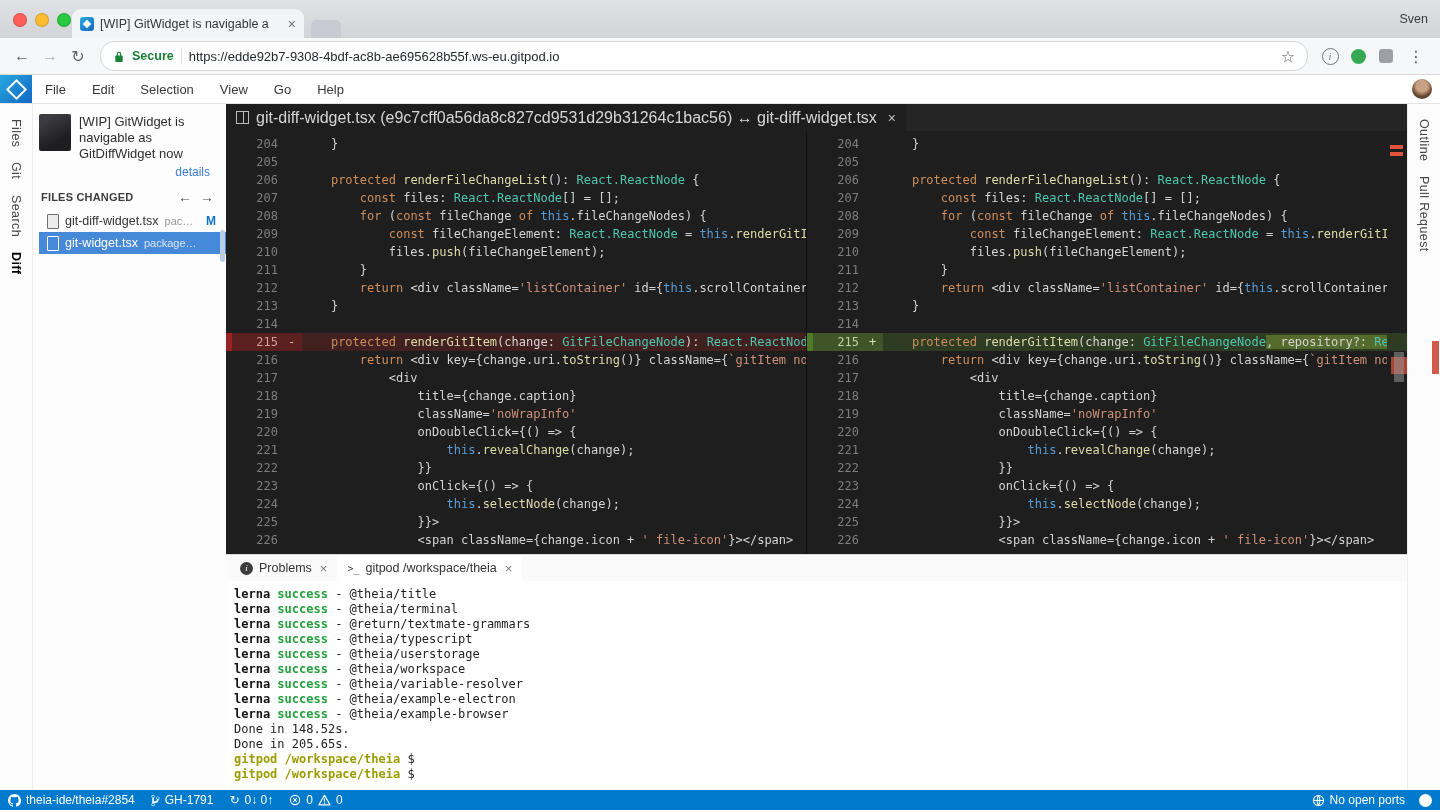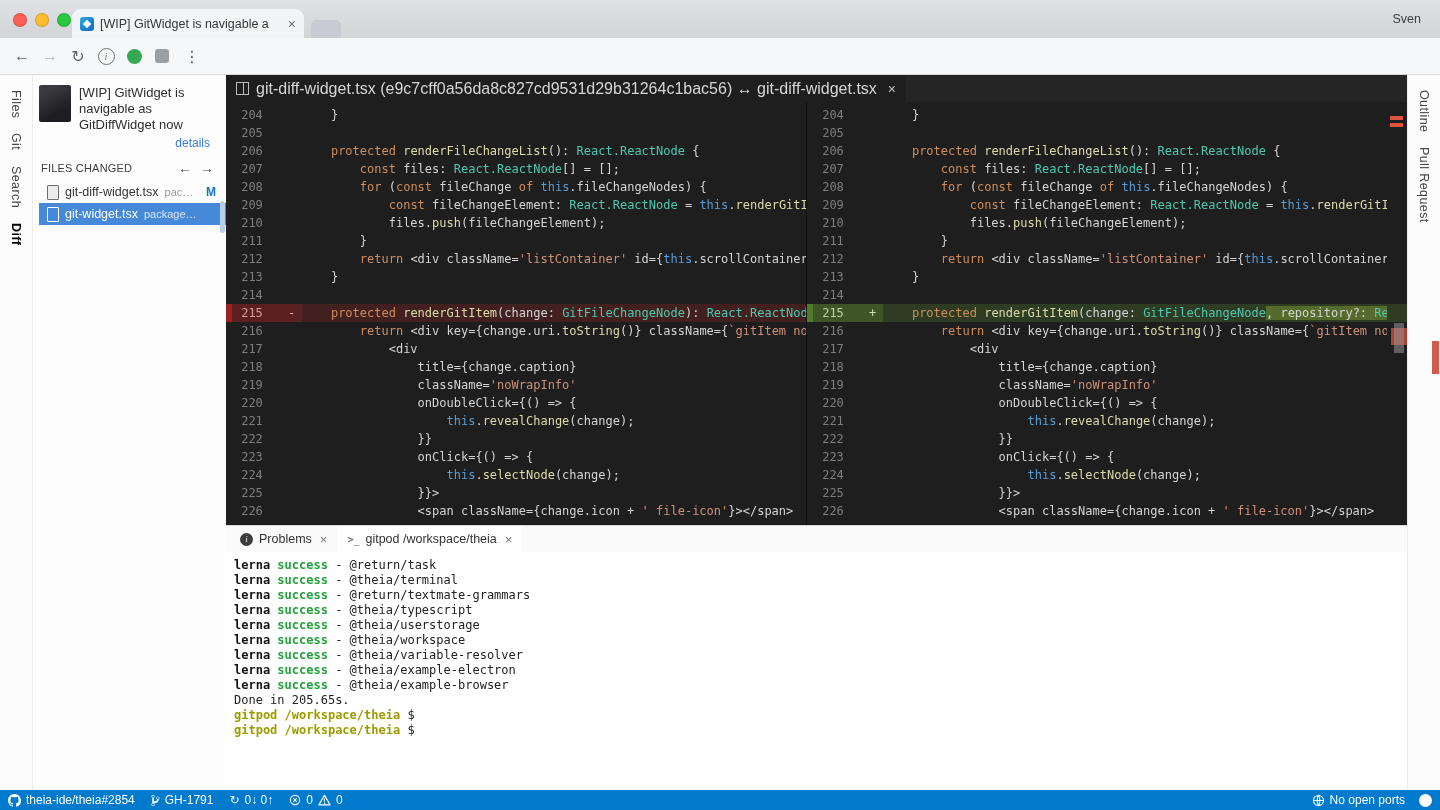--- a/index.html
+++ b/index.html
@@ -11,21 +11,21 @@
   .lights{position:absolute;left:13px;top:13px;display:flex;gap:8px}
   .light{width:12px;height:12px;border-radius:50%;border:0.5px solid rgba(0,0,0,.15)}
   .light.r{background:#ff5f57}.light.y{background:#febc2e}.light.g{background:#28c840}
   .chrome-tab{margin-left:72px;width:232px;height:29px;background:#f3f4f6;border-radius:9px 9px 0 0;
     display:flex;align-items:center;padding:0 8px;gap:6px;box-sizing:border-box}
   .favicon{width:14px;height:14px;border-radius:3px;background:linear-gradient(135deg,#2aa9e0,#1566c3);position:relative;flex:none}
   .favicon:after{content:"";position:absolute;left:4px;top:4px;width:6px;height:6px;background:#fff;transform:rotate(45deg)}
   .tab-title{font-size:12.5px;color:#35363a;white-space:nowrap;overflow:hidden;flex:1}
   .tab-close{color:#6b6e73;font-size:14px;line-height:14px;flex:none;cursor:pointer}
   .newtab{width:30px;height:18px;background:#c8ccd2;border-radius:5px 5px 0 0;margin-left:7px}
-  .profile-name{position:absolute;right:19px;top:12px;font-size:12.5px;color:#3a3d42}
+  .profile-name{position:absolute;right:12px;top:12px;font-size:12.5px;color:#3a3d42}
 
   .toolbar{height:36px;flex:none;background:#f6f7f8;border-bottom:1px solid #d7d9dd;display:flex;align-items:center;padding:0 8px}
   .nav-btn{width:28px;text-align:center;font-size:16px;color:#5f6368;cursor:pointer}
   .nav-btn.disabled{color:#b0b4ba}
   .omnibox{flex:1;height:28px;background:#fff;border:1px solid #d5d8dc;border-radius:14px;display:flex;align-items:center;
     padding:0 12px;margin:0 8px;gap:7px;overflow:hidden}
   .secure{color:#188038;font-size:12.5px;font-weight:600}
   .vsep{width:1px;height:16px;background:#dadce0}
   .url{color:#24292e;font-size:13px;white-space:nowrap;overflow:hidden}
   .star{margin-left:auto;color:#5f6368;font-size:16px;cursor:pointer}
@@ -51,21 +51,21 @@
   .actbar.right{border-left:1px solid #ededed}
   .vlabel{writing-mode:vertical-rl;font-size:12.5px;color:#474747;margin-top:15px;cursor:pointer;letter-spacing:.4px}
   .vlabel.active{color:#000;font-weight:700}
 
   .sidepanel{width:193px;flex:none;background:#fdfdfd;position:relative;box-sizing:border-box;padding:10px 0 0 6px}
   .commit{display:flex;gap:8px}
   .commit-avatar{width:32px;height:37px;border-radius:2px;flex:none;background:linear-gradient(150deg,#3a3a40 20%,#1d1d22 70%)}
   .commit-msg{font-size:13px;line-height:16px;color:#2e2e2e;width:142px}
   .details{display:block;text-align:right;color:#3a7bd5;font-size:12px;margin:3px 16px 0 0;cursor:pointer}
   .fc-header{display:flex;align-items:center;margin:10px 8px 5px 2px}
-  .fc-label{font-size:11px;font-weight:400;color:#3d3d3d;flex:1;letter-spacing:.2px}
+  .fc-label{font-size:11px;font-weight:700;color:#3d3d3d;flex:1;letter-spacing:.2px}
   .fc-btn{font-size:14px;color:#4a4a4a;padding:0 4px;cursor:pointer}
   .file-row{height:22px;display:flex;align-items:center;padding-left:8px;font-size:12.5px;color:#333;gap:6px;cursor:pointer}
   .file-row .fname{white-space:nowrap}
   .file-row .dir{color:#979797;font-size:11px;white-space:nowrap;overflow:hidden}
   .file-row .badge{margin-left:auto;margin-right:10px;color:#1673c1;font-weight:700;font-size:12px}
   .file-row.selected{background:#4689d8;color:#fff}
   .file-row.selected .dir{color:#d9e7f7}
   .ficon{width:10px;height:13px;border:1px solid #6f6f6f;border-radius:1px;background:#ececec;flex:none}
   .file-row.selected .ficon{border-color:#fff;background:transparent}
   .panel-scroll{position:absolute;right:1px;top:126px;width:5px;height:32px;background:#b9cfe7;border-radius:3px;cursor:pointer}
@@ -77,21 +77,21 @@
   .difficon:after{content:"";position:absolute;left:50%;top:0;bottom:0;width:1px;background:#bdbdbd}
   .edtab-title{font-size:16px;color:#d6d6d6;white-space:nowrap;overflow:hidden}
   .edtab-close{color:#c0c0c0;font-size:14px;margin-left:4px;cursor:pointer}
 
   
   .diff{height:423px;flex:none;background:#1e1e1e;display:flex;position:relative;
     font-family:"DejaVu Sans Mono","Liberation Mono",monospace}
   .pane{width:580px;flex:none;padding-top:4px;overflow:hidden;position:relative;box-sizing:border-box}
   .pane.rightp{flex:1;width:auto;border-left:1px solid #101010}
   .crow{display:flex;height:18px;line-height:18px;font-size:12px;white-space:pre}
-  .ln{width:62px;text-align:center;color:#7e7e7e;padding-right:10px;flex:none;box-sizing:border-box}
+  .ln{width:62px;text-align:right;color:#7e7e7e;padding-right:10px;flex:none;box-sizing:border-box}
   .sign{width:14px;flex:none;color:#c8c8c8}
   .code{width:504px;overflow:hidden;flex:none}
   .crow.del{background:#41201f}
   .crow.del .ln{background:#5c2020;color:#cf9f9f}
   .crow.del .sign{background:#5c2020;color:#e2b4b4}
   .crow.add{background:#2e3c23}
   .crow.add .ln{background:#3f5527;color:#bed3a0}
   .crow.add .sign{background:#3f5527;color:#d2e4b4}
   .tk-p{color:#d4d4d4}.tk-kw{color:#cf8e5b}.tk-ty{color:#4ec9b0}.tk-str{color:#ce9178}
   .tk-th{color:#569cd6}.tk-fn{color:#dcdcaa}.tk-addc{background:#556b2c}
@@ -144,32 +144,53 @@
       <span class="tab-close">×</span>
     </div>
     <div class="newtab"></div>
     <span class="profile-name">Sven</span>
   </div>
 
   <div class="toolbar">
     <span class="nav-btn">←</span>
     <span class="nav-btn disabled">→</span>
     <span class="nav-btn">↻</span>
+    <div class="omnibox">
+      <svg width="12" height="13" viewBox="0 0 12 14">
+          <path fill="#188038" d="M3.5 6V4.5a2.5 2.5 0 0 1 5 0V6h.7c.44 0 .8.36.8.8v5.4c0 .44-.36.8-.8.8H2.8a.8.8 0 0 1-.8-.8V6.8c0-.44.36-.8.8-.8h.7zm1.3 0h2.4V4.5a1.2 1.2 0 0 0-2.4 0V6z"></path>
+        </svg>
+      <span class="secure">Secure</span>
+      <span class="vsep"></span>
+      <span class="url">https://edde92b7-9308-4bdf-ac8b-ae695628b55f.ws-eu.gitpod.io</span>
+      <span class="star">☆</span>
+    </div>
     <span class="ext">
         <span class="ext-i">i</span>
       </span>
     <span class="ext">
         <span class="ext-g"></span>
       </span>
     <span class="ext">
         <span class="ext-s"></span>
       </span>
     <span class="dots">⋮</span>
   </div>
 
+  <div class="menubar">
+    <div class="logo">
+        <span class="logo-diamond"></span>
+      </div>
+    <span class="menu-item">File</span>
+    <span class="menu-item">Edit</span>
+    <span class="menu-item">Selection</span>
+    <span class="menu-item">View</span>
+    <span class="menu-item">Go</span>
+    <span class="menu-item">Help</span>
+    <span class="menubar-avatar"></span>
+  </div>
 
   <div class="workbench">
 
     <div class="actbar left">
       <span class="vlabel">Files</span>
       <span class="vlabel">Git</span>
       <span class="vlabel">Search</span>
       <span class="vlabel active">Diff</span>
     </div>
 
@@ -277,29 +298,30 @@
             <span>Problems</span>
             <span class="btab-close">×</span>
           </div>
           <div class="btab active">
             <span class="term-icon">&gt;_</span>
             <span>gitpod /workspace/theia</span>
             <span class="btab-close">×</span>
           </div>
         </div>
         <div class="terminal" id="terminal">
-            <div class="tline"><span class="tm-lr">lerna</span><span class="tm-pl"> </span><span class="tm-sc">success</span><span class="tm-pl"> - @return/task</span></div>
+            <div class="tline"><span class="tm-lr">lerna</span><span class="tm-pl"> </span><span class="tm-sc">success</span><span class="tm-pl"> - @theia/title</span></div>
             <div class="tline"><span class="tm-lr">lerna</span><span class="tm-pl"> </span><span class="tm-sc">success</span><span class="tm-pl"> - @theia/terminal</span></div>
             <div class="tline"><span class="tm-lr">lerna</span><span class="tm-pl"> </span><span class="tm-sc">success</span><span class="tm-pl"> - @return/textmate-grammars</span></div>
             <div class="tline"><span class="tm-lr">lerna</span><span class="tm-pl"> </span><span class="tm-sc">success</span><span class="tm-pl"> - @theia/typescript</span></div>
             <div class="tline"><span class="tm-lr">lerna</span><span class="tm-pl"> </span><span class="tm-sc">success</span><span class="tm-pl"> - @theia/userstorage</span></div>
             <div class="tline"><span class="tm-lr">lerna</span><span class="tm-pl"> </span><span class="tm-sc">success</span><span class="tm-pl"> - @theia/workspace</span></div>
             <div class="tline"><span class="tm-lr">lerna</span><span class="tm-pl"> </span><span class="tm-sc">success</span><span class="tm-pl"> - @theia/variable-resolver</span></div>
             <div class="tline"><span class="tm-lr">lerna</span><span class="tm-pl"> </span><span class="tm-sc">success</span><span class="tm-pl"> - @theia/example-electron</span></div>
             <div class="tline"><span class="tm-lr">lerna</span><span class="tm-pl"> </span><span class="tm-sc">success</span><span class="tm-pl"> - @theia/example-browser</span></div>
+            <div class="tline"><span class="tm-pl">Done in 148.52s.</span></div>
             <div class="tline"><span class="tm-pl">Done in 205.65s.</span></div>
             <div class="tline"><span class="tm-pr">gitpod /workspace/theia</span><span class="tm-pl"> $</span></div>
             <div class="tline"><span class="tm-pr">gitpod /workspace/theia</span><span class="tm-pl"> $</span></div>
           </div>
       </div>
     </div>
 
     <div class="actbar right">
       <span class="vlabel">Outline</span>
       <span class="vlabel">Pull Request</span>

